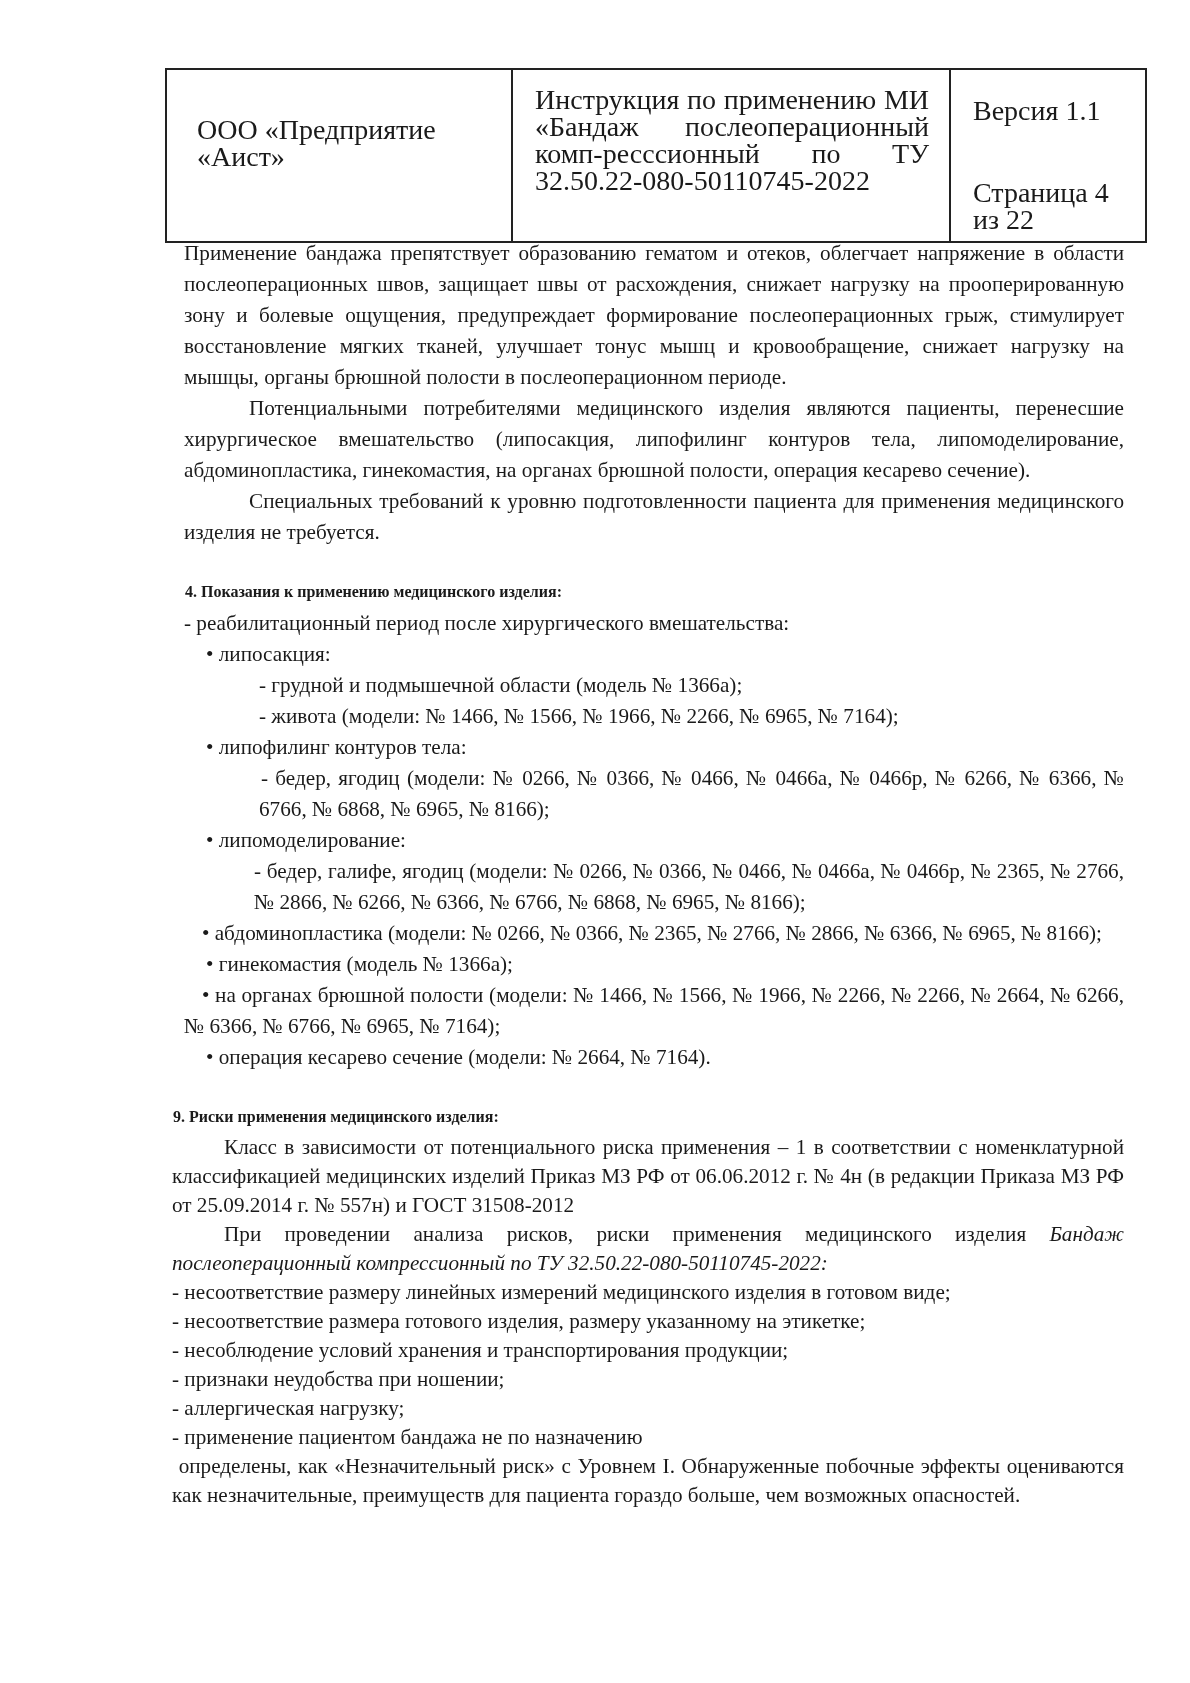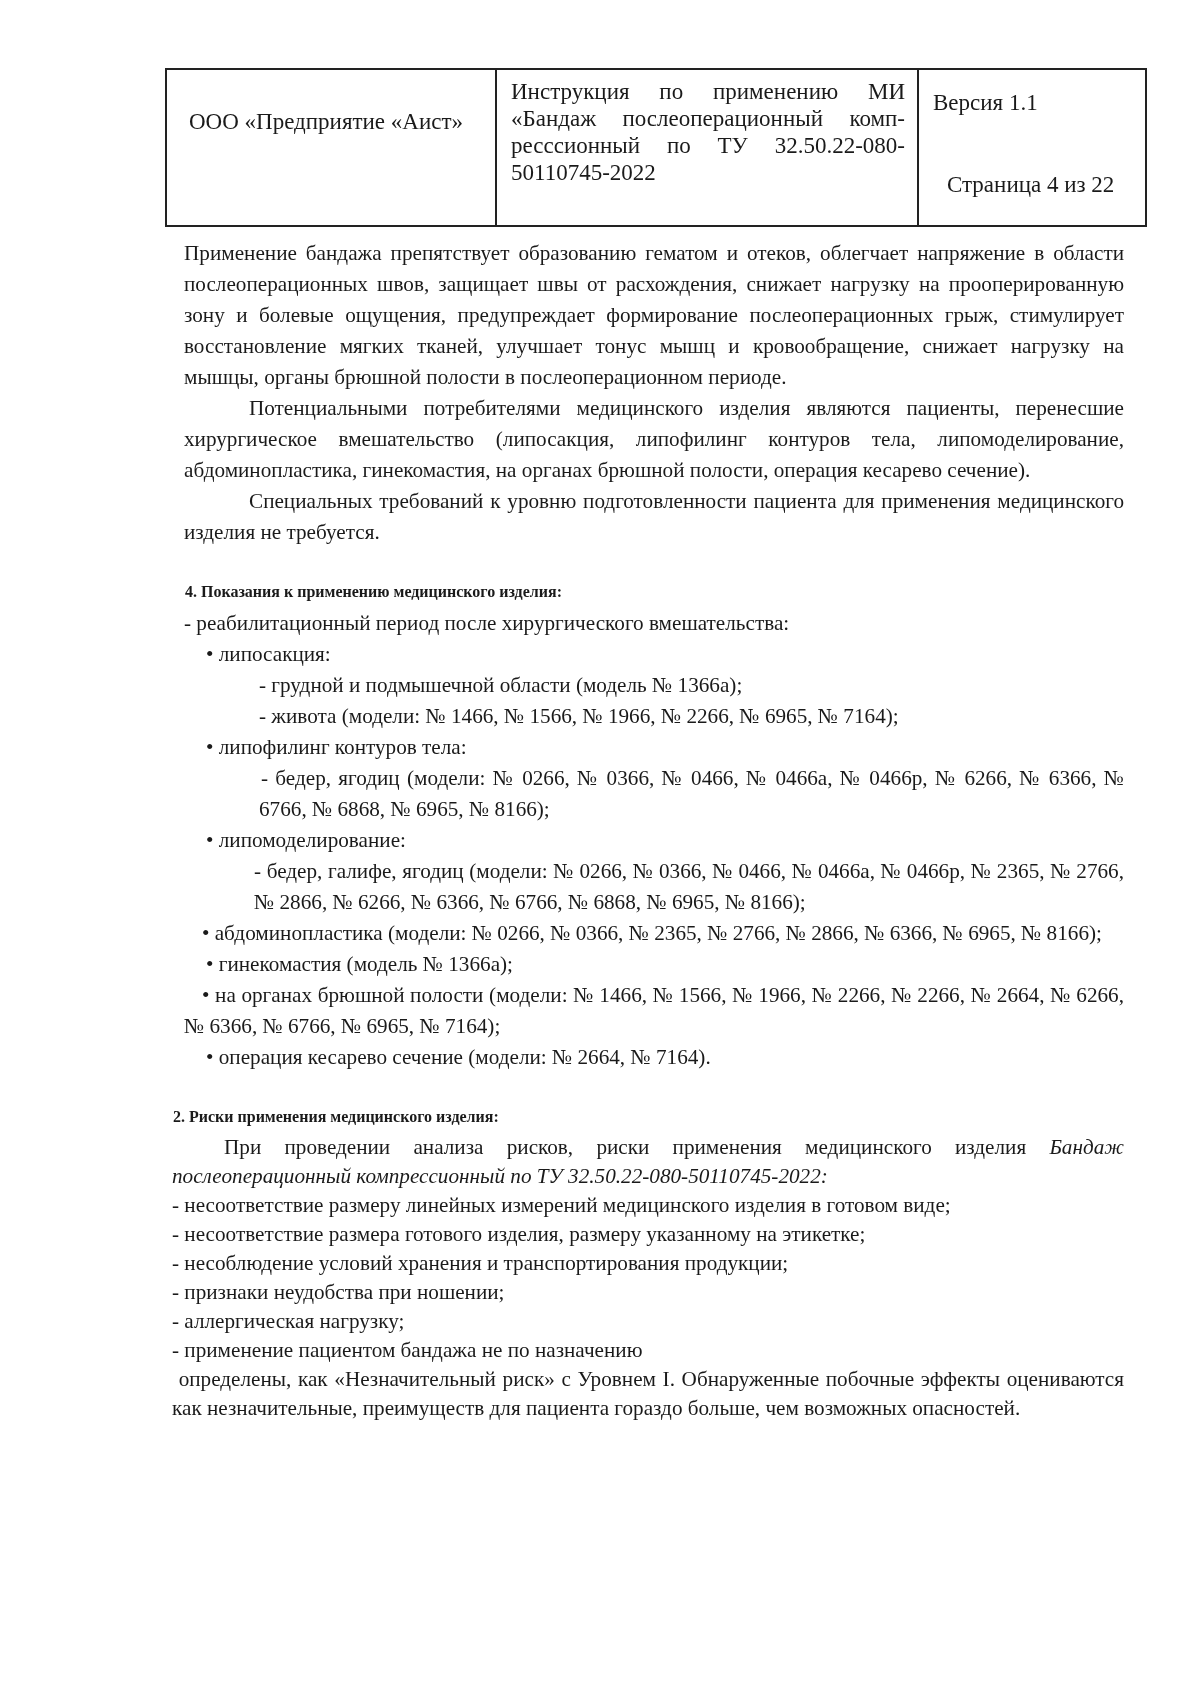--- a/index.html
+++ b/index.html
@@ -4,27 +4,27 @@
 <style>
   html, body { margin: 0; padding: 0; background: #ffffff; }
   body {
     width: 1190px; height: 1683px; position: relative; overflow: hidden;
     font-family: "Liberation Serif", serif; color: #1a1a1a;
   }
   .header-table {
     position: absolute; left: 165px; top: 68px; width: 982px; height: 140px;
     border-collapse: collapse; border: 2px solid #222;
   }
-  .header-table td { border: 2px solid #222; vertical-align: top; font-size: 23px; line-height: 27px; padding: 4px; }
+  .header-table td { border: 2px solid #222; vertical-align: top; font-size: 28px; line-height: 27px; padding: 12px; }
   .c1 { width: 320px; padding: 0; border-radius: 31px; }
   .c1 .inner { padding: 34px 0 0 18px; }
   .c2 { width: 412px; }
   .c2 .inner { padding: 4px 8px 0 10px; text-align: justify; }
   .c3 .inner { padding: 4px 8px 0 10px; position: relative; height: 132px; margin-top: 11px; }
-  .c3 .page { position: absolute; left: 24px; top: 86px; }
+  .c3 .page { position: absolute; left: 10px; top: 86px; }
 
   .body-text {
     position: absolute; left: 184px; top: 238px; width: 940px;
     font-size: 21.2px; line-height: 31px;
   }
   p { margin: 0; text-align: justify; }
   .indent { text-indent: 65px; }
   .gap { height: 31px; }
   h2 { margin: 1px; font-size: 16px; font-weight: bold; line-height: 31px; }
   .l2 { padding-left: 22px; }
@@ -80,21 +80,22 @@
 
     <p class="li" style="text-indent:18px;">• абдоминопластика (модели: № 0266, № 0366, № 2365, № 2766, № 2866, №       6366, № 6965, № 8166);</p>
     <p class="li l2">• гинекомастия (модель № 1366а);</p>
     <p class="li" style="text-indent:18px;">• на органах брюшной полости (модели: № 1466, № 1566, № 1966, № 2266, №    2266, № 2664, № 6266, № 6366, № 6766, № 6965, № 7164);</p>
     <p class="li l2">• операция кесарево сечение (модели: № 2664, № 7164).</p>
   </div>
 
   <div class="gap"></div>
 
   <div class="sect5" style="margin-left:-12px; margin-top:-4px;">
-    <h2>2. Риски применения медицинского изделия:</h2>
+    <h2>9. Риски применения медицинского изделия:</h2>
+    <p class="indent">Класс в зависимости от потенциального риска применения – 1 в  соответствии с номенклатурной классификацией медицинских изделий Приказ МЗ РФ от 06.06.2012 г. № 4н (в редакции Приказа МЗ РФ от 25.09.2014 г. № 557н) и ГОСТ  31508-2012</p>
     <p class="indent"><span>При проведении анализа рисков, риски применения медицинского изделия </span><em>Бандаж послеоперационный компрессионный по ТУ 32.50.22-080-50110745-2022:</em></p>
     <p class="li">- несоответствие размеру линейных измерений медицинского изделия в готовом виде;</p>
     <p class="li">- несоответствие размера готового изделия, размеру указанному на этикетке;</p>
     <p class="li">- несоблюдение условий хранения и транспортирования продукции;</p>
     <p class="li">- признаки неудобства при ношении;</p>
     <p class="li">- аллергическая нагрузку;</p>
     <p class="li">- применение пациентом бандажа не по назначению</p>
     <p style="white-space:pre-wrap;"> определены, как «Незначительный риск» с Уровнем I. Обнаруженные побочные эффекты оцениваются как незначительные, преимуществ для пациента гораздо больше, чем возможных опасностей.</p>
   </div>
 </div>

